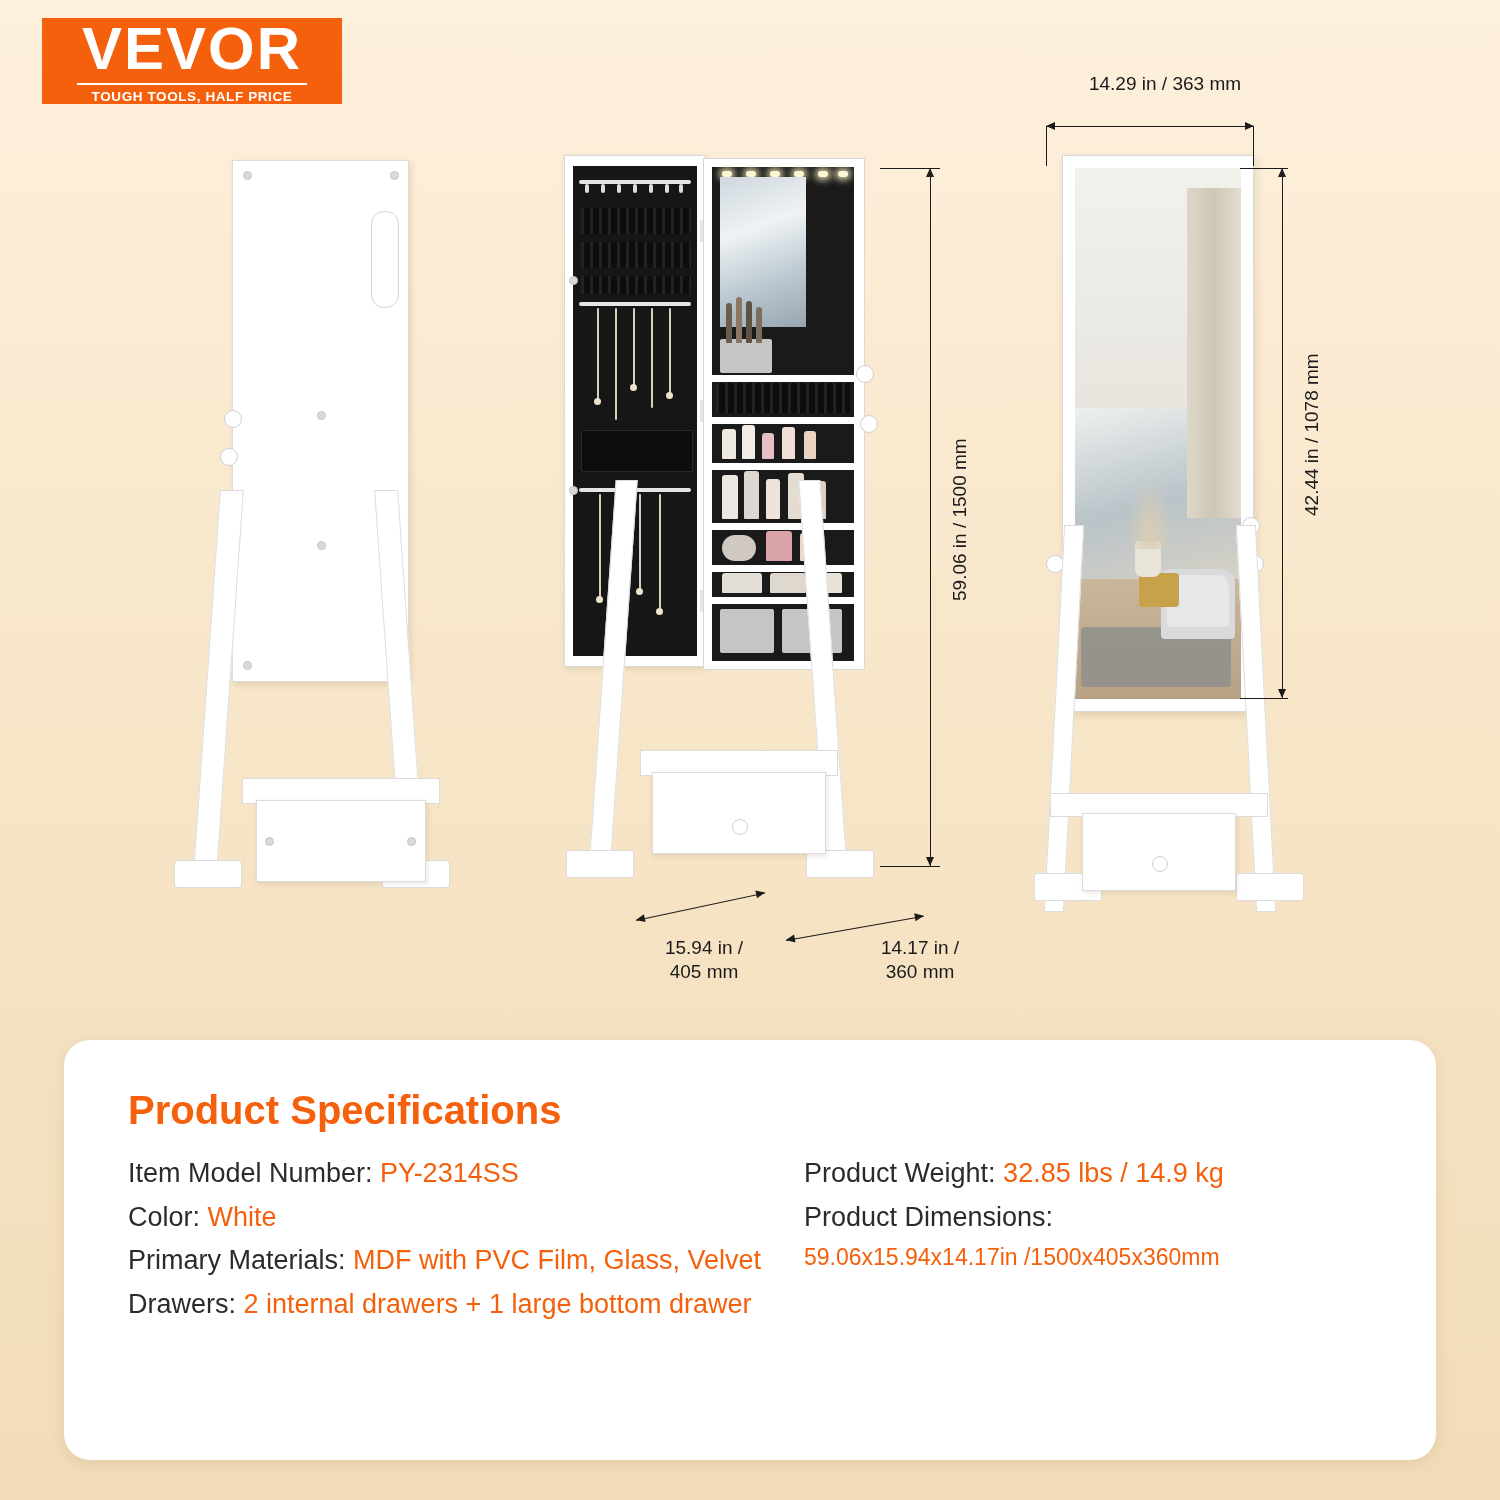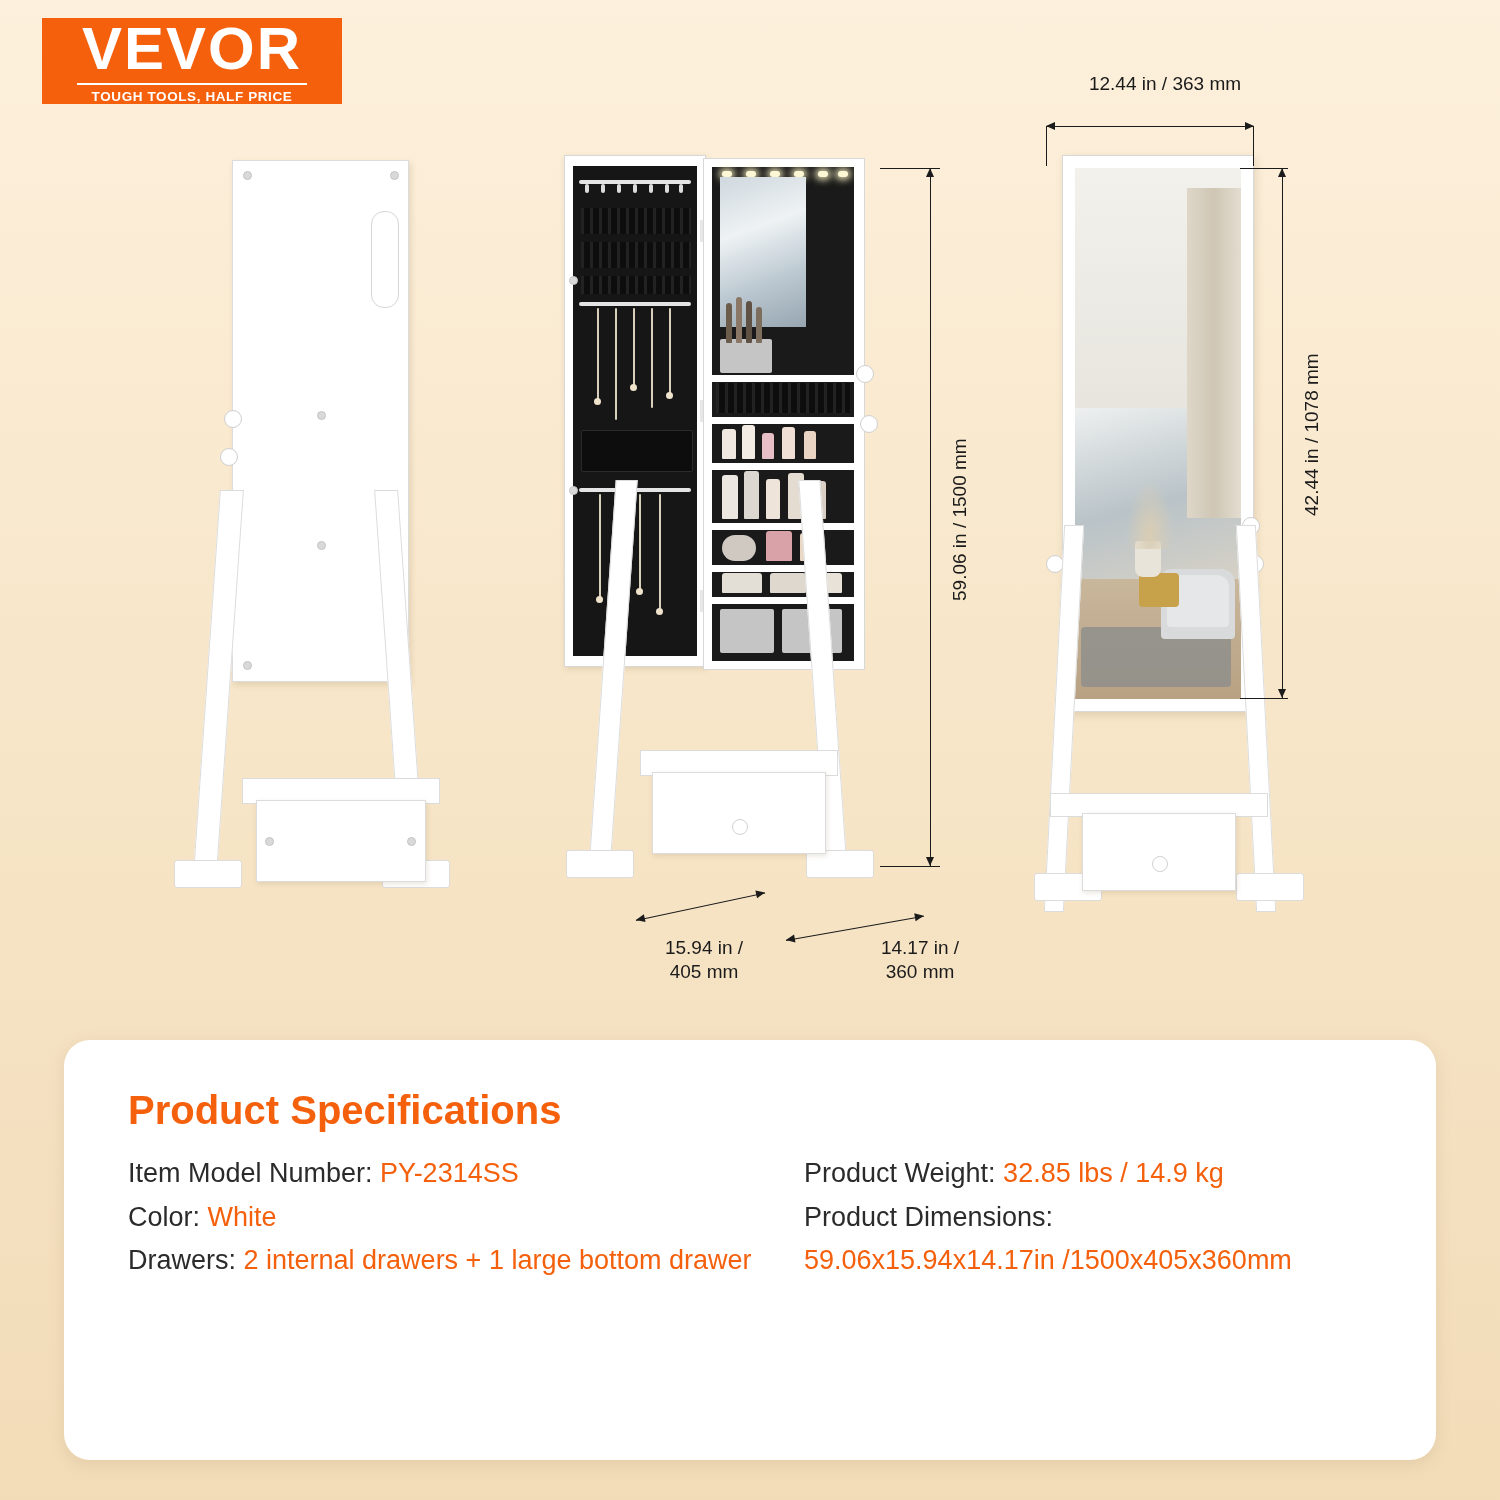--- a/index.html
+++ b/index.html
@@ -342,21 +342,21 @@
   .spec-col.left { left: 64px; width: 680px; }
   .spec-col.right { left: 740px; width: 620px; }
   .spec-row {
     font-size: 27px;
     color: #2b2b2b;
     line-height: 1.62;
     white-space: nowrap;
   }
   .spec-row .val { color: #f4600c; }
   .spec-sub {
-    font-size: 27px;
+    font-size: 23px;
     color: #f4600c;
     line-height: 1.62;
     white-space: nowrap;
   }
 </style>
 </head>
 <body>
 
 <div class="bg"></div>
 
@@ -523,21 +523,21 @@
     <div class="v3-legL"></div>
     <div class="v3-legR"></div>
     <div class="v1-foot" style="left:-6px; top:718px;"></div>
     <div class="v1-foot" style="left:196px; top:718px;"></div>
     <div class="v3-shelf"></div>
     <div class="v3-drawer">
       <div class="knob" style="left:69px; top:42px;"></div>
     </div>
   </div>
 
-  <div class="dim-label center" style="left:1040px; top:72px; width:250px;">12.44 in / 363 mm</div>
+  <div class="dim-label center" style="left:1040px; top:72px; width:250px;">14.29 in / 363 mm</div>
   <div class="arrow-h" style="left:1046px; top:126px; width:208px;"></div>
   <div class="tick" style="left:1046px; top:126px; width:1px; height:40px;"></div>
   <div class="tick" style="left:1253px; top:126px; width:1px; height:40px;"></div>
 
   <div class="tick" style="left:880px; top:168px; width:60px; height:1px;"></div>
   <div class="tick" style="left:880px; top:866px; width:60px; height:1px;"></div>
   <div class="arrow-v" style="left:930px; top:168px; height:698px;"></div>
   <div class="dim-label vertical" style="left:948px; top:410px; height:220px;">59.06 in / 1500 mm</div>
 
   <div class="tick" style="left:1240px; top:168px; width:48px; height:1px;"></div>
@@ -558,20 +558,23 @@
   <div class="spec-title">Product Specifications</div>
 
   <div class="spec-col left">
     <div class="spec-row">
       <span>Item Model Number: </span><span class="val">PY-2314SS</span>
     </div>
     <div class="spec-row">
       <span>Color: </span><span class="val">White</span>
     </div>
     <div class="spec-row">
+      <span>Primary Materials: </span><span class="val">MDF with PVC Film, Glass, Velvet</span>
+    </div>
+    <div class="spec-row">
       <span>Drawers: </span><span class="val">2 internal drawers + 1 large bottom drawer</span>
     </div>
   </div>
 
   <div class="spec-col right">
     <div class="spec-row">
       <span>Product Weight: </span><span class="val">32.85 lbs / 14.9 kg</span>
     </div>
     <div class="spec-row">
       <span>Product Dimensions:</span>

